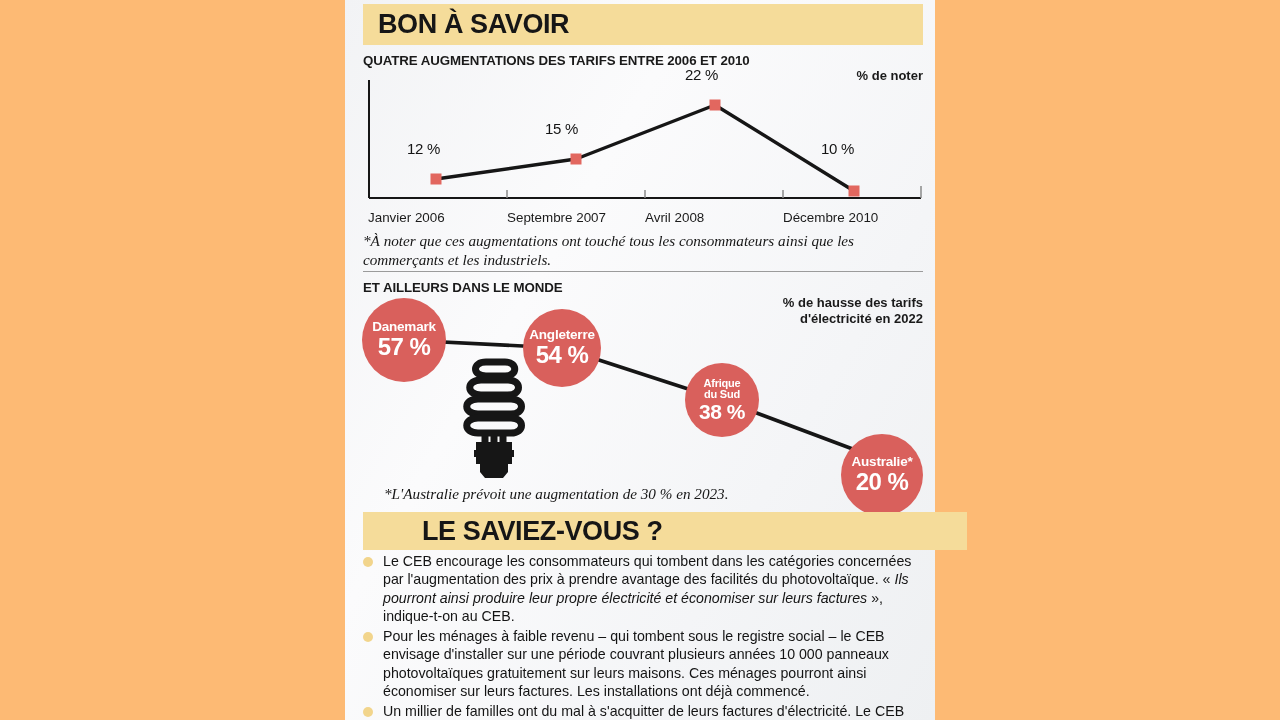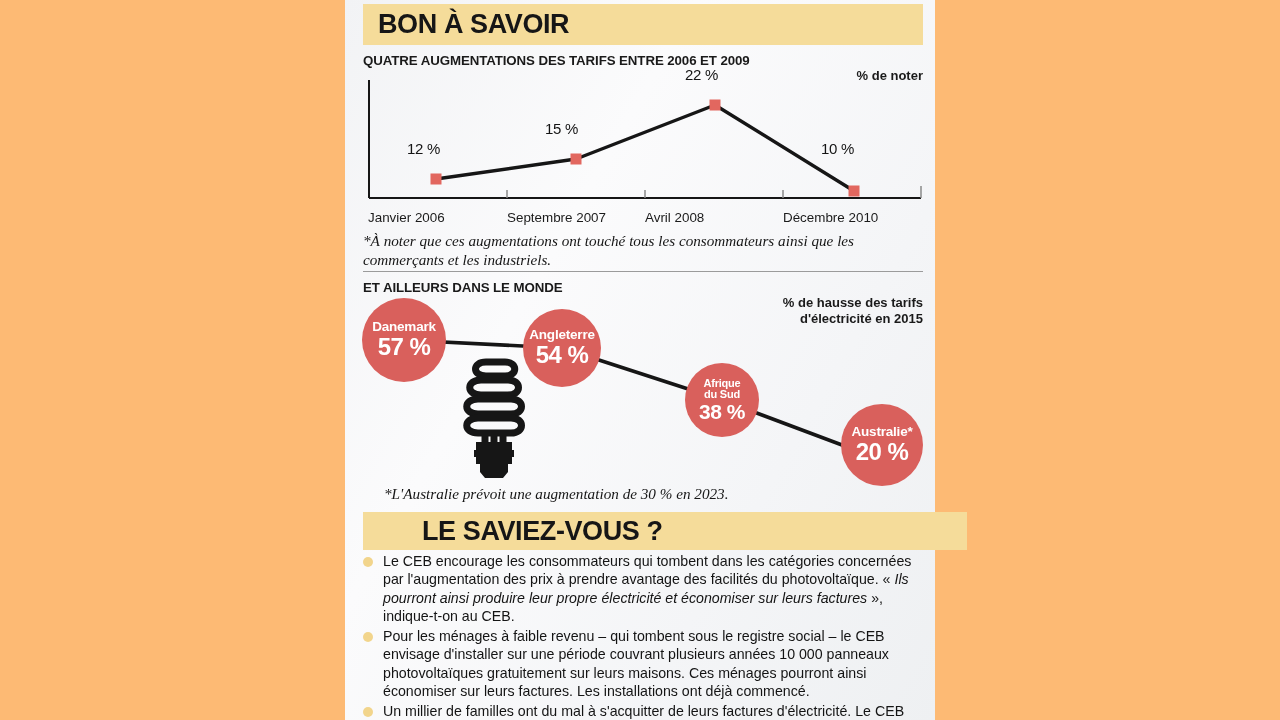--- a/index.html
+++ b/index.html
@@ -105,21 +105,21 @@
 
 <div class="page">
   <div class="panel"></div>
 
   <div class="col">
 
     <div class="band" id="band-top">
       <div class="band-title">BON À SAVOIR</div>
     </div>
 
-    <div class="subtitle" id="sub-chart">QUATRE AUGMENTATIONS DES TARIFS ENTRE 2006 ET 2009</div>
+    <div class="subtitle" id="sub-chart">QUATRE AUGMENTATIONS DES TARIFS ENTRE 2006 ET 2010</div>
     <div class="caption" id="cap-chart">% de noter</div>
 
     <div class="chart">
       <svg width="560" height="130" viewBox="0 0 560 130">
 
         <line x1="6" y1="2" x2="6" y2="120" stroke="#161616" stroke-width="2"></line>
 
         <line x1="6" y1="120" x2="558" y2="120" stroke="#161616" stroke-width="2"></line>
 
         <line x1="144" y1="112" x2="144" y2="120" stroke="#8a8a8a" stroke-width="1.5"></line>
@@ -143,21 +143,21 @@
 
     <div class="tick-label" style="left:5px;width:138px;">Janvier 2006</div>
     <div class="tick-label" style="left:144px;width:138px;">Septembre 2007</div>
     <div class="tick-label" style="left:282px;width:138px;">Avril 2008</div>
     <div class="tick-label" style="left:420px;width:138px;">Décembre 2010</div>
 
     <div class="footnote" id="foot-1">*À noter que ces augmentations ont touché tous les consommateurs ainsi que les commerçants et les industriels.</div>
     <div class="rule" id="rule-1"></div>
 
     <div class="subtitle" id="sub-world">ET AILLEURS DANS LE MONDE</div>
-    <div class="caption" id="cap-world">% de hausse des tarifs d'électricité en 2015</div>
+    <div class="caption" id="cap-world">% de hausse des tarifs d'électricité en 2022</div>
 
     <div class="world">
       <svg width="560" height="200" viewBox="0 0 560 200" style="position:absolute;left:0;top:0;">
         <polyline points="40,48 199,56 359,108 519,168" fill="none" stroke="#161616" stroke-width="3.6" stroke-linejoin="round"></polyline>
       </svg>
 
       <svg class="bulb" viewBox="0 0 72 128">
         <g fill="none" stroke="#161616" stroke-width="7" stroke-linecap="round">
           <path d="M28 12 C14 12 14 26 28 26 L47 26 C60 26 60 12 47 12 Z"></path>
           <path d="M23 30 C8 30 8 45 23 45 L50 45 C64 45 64 30 50 30 Z"></path>
@@ -180,21 +180,21 @@
         <span class="bname">Angleterre</span>
         <span class="bval">54 %</span>
       </div>
 
       <div class="bubble small" style="left:322px;top:71px;width:74px;height:74px;">
         <span class="bname">Afrique</span>
         <span class="bname">du Sud</span>
         <span class="bval">38 %</span>
       </div>
 
-      <div class="bubble" style="left:478px;top:112px;width:82px;height:82px;">
+      <div class="bubble" style="left:478px;top:142px;width:82px;height:82px;">
         <span class="bname">Australie*</span>
         <span class="bval">20 %</span>
       </div>
     </div>
 
     <div class="footnote" id="foot-2">*L'Australie prévoit une augmentation de 30 % en 2023.</div>
 
     <div class="band" id="band-bottom">
       <div class="band-title">LE SAVIEZ-VOUS ?</div>
     </div>

